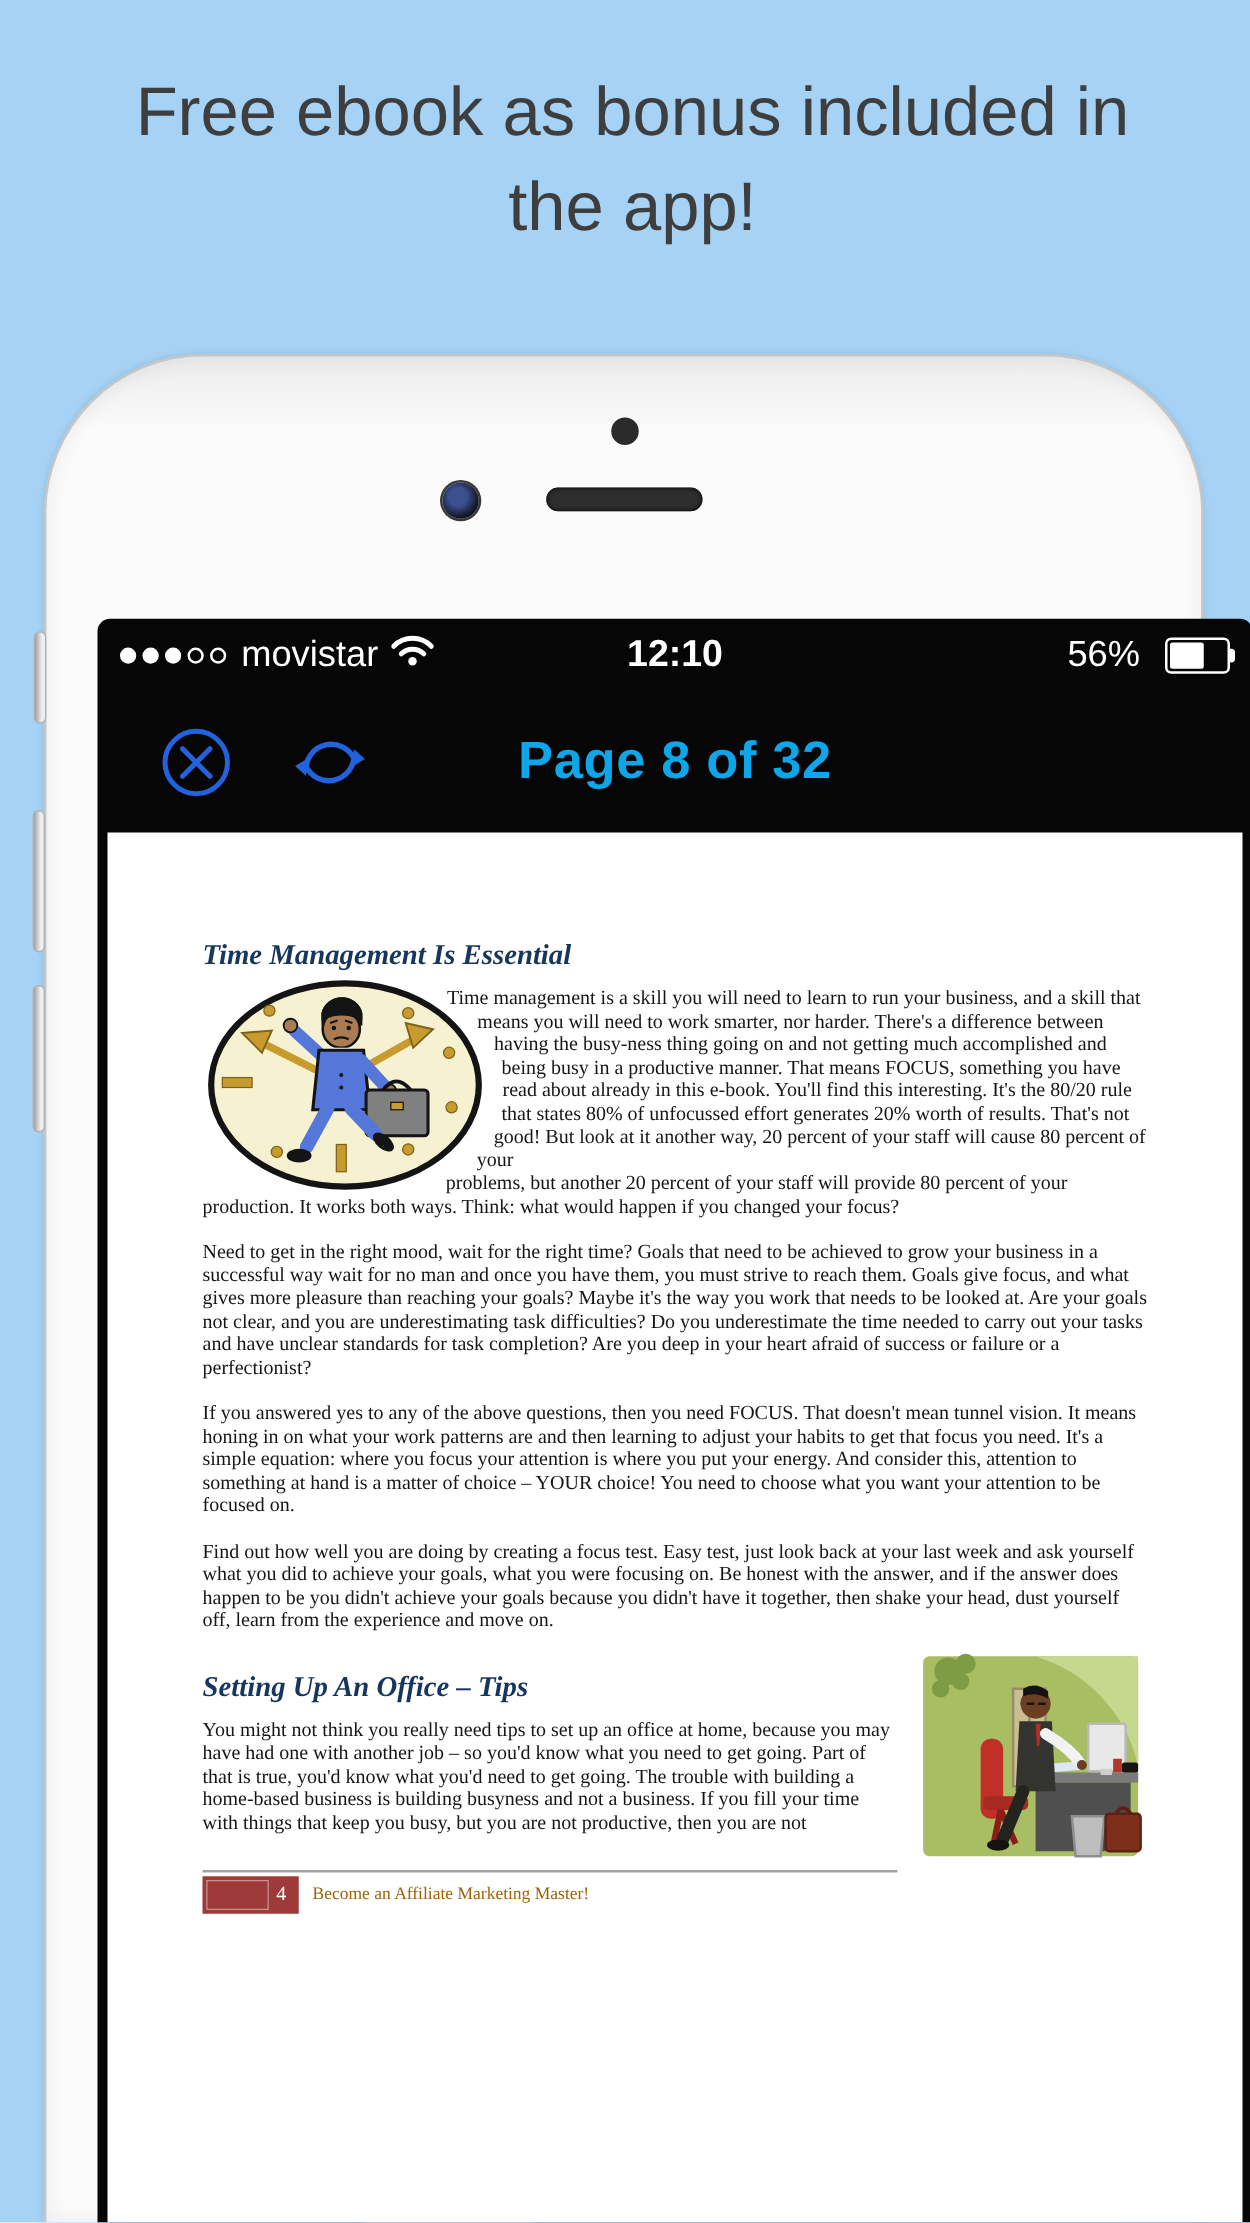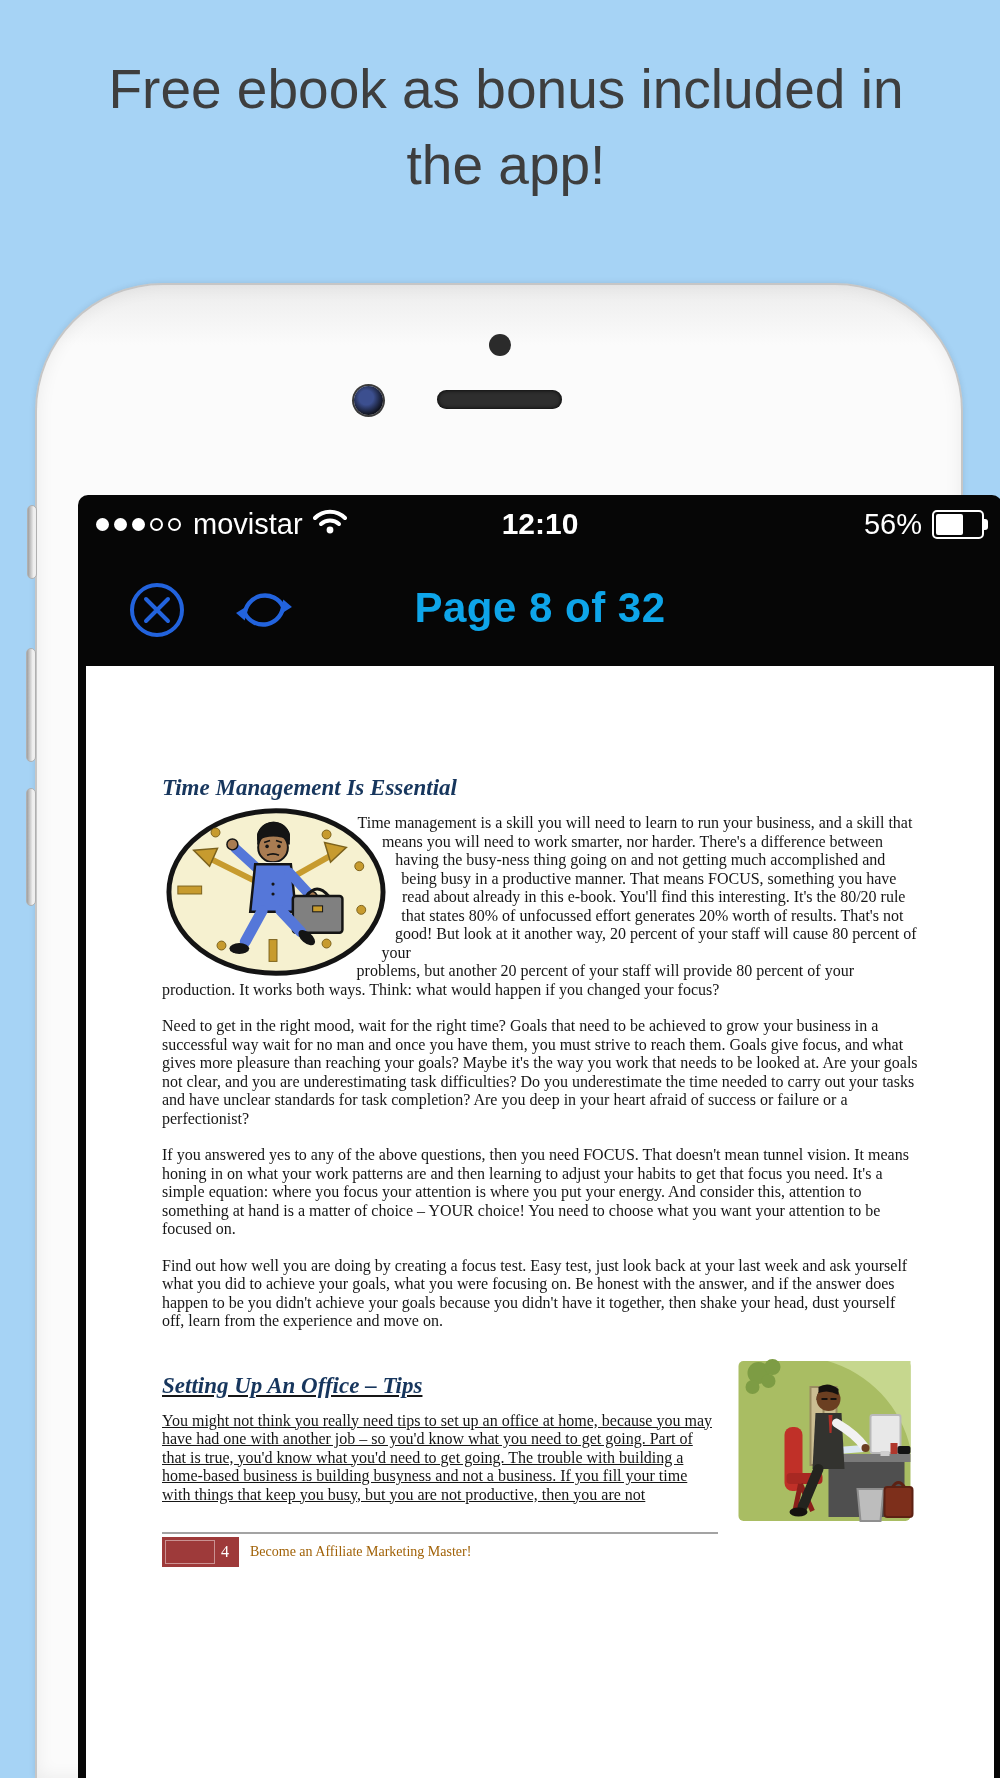--- a/index.html
+++ b/index.html
@@ -56,54 +56,54 @@
   }
   .signal-dots{display:flex;align-items:center;gap:5px;margin-right:12px;}
   .signal-dots i{width:13px;height:13px;border-radius:50%;display:block;}
   .signal-dots i.on{background:#fff;}
   .signal-dots i.off{border:2px solid #fff;box-sizing:border-box;background:transparent;}
   .carrier{margin-right:10px;}
   .wifi{margin-top:2px;}
   .sb-time{
     position:absolute;left:0;right:0;text-align:center;font-weight:700;font-size:30px;
   }
-  .sb-right{margin-left:auto;display:flex;align-items:center;gap:10px;z-index:1;}
+  .sb-right{margin-left:auto;display:flex;align-items:center;gap:20px;z-index:1;}
   .battery{position:relative;width:48px;height:25px;border:2px solid #fff;border-radius:5px;}
   .battery .fill{position:absolute;left:2px;top:2px;bottom:2px;width:56%;background:#fff;border-radius:2px;}
   .battery .tip{position:absolute;right:-6px;top:7px;width:4px;height:11px;background:#fff;border-radius:0 3px 3px 0;}
   
   .nav-bar{position:relative;height:113px;}
   .nav-title{
     position:absolute;left:0;right:0;top:50%;transform:translateY(-54%);
     text-align:center;color:#0ea5e9;font-weight:700;font-size:42px;letter-spacing:0.5px;
   }
   .close-btn{position:absolute;left:50px;top:28px;width:58px;height:58px;cursor:pointer;}
   .refresh-btn{position:absolute;left:155px;top:30px;width:62px;height:54px;cursor:pointer;}
   
   .page{
     position:absolute;left:8px;right:8px;top:171px;bottom:0;background:#ffffff;
   }
   .doc{
-    padding:109px 76px 0 76px;
+    padding:85px 76px 0 76px;
     font-family:"Liberation Serif","DejaVu Serif",serif;
     font-size:16px;line-height:18.5px;color:#161616;
   }
   .doc h2{
     font-size:23px;line-height:26px;margin:0 0 13px 0;
     color:#17365d;font-style:italic;font-weight:700;
   }
   .doc p{margin:0 0 18px 0;}
   .doc .p-first{margin-bottom:0;}
   .doc .p-cont{margin-top:0;}
   .clock-fig{
     float:left;width:228px;height:172px;margin:-8px 12px 2px 0;
     shape-outside:ellipse(50% 50%);
   }
   .office-fig{float:right;width:186px;height:172px;margin:-16px 0 6px 14px;}
-  .section2{margin-top:42px;text-decoration:underline;}
+  .section2{margin-top:30px;}
   .doc-footer{margin-top:28px;border-top:2px solid #a3a3a3;padding-top:3px;display:flex;align-items:center;}
   .page-num-box{
     position:relative;width:77px;height:30px;background:#9e3a3a;flex:0 0 auto;
     color:#fff;font-size:16px;text-align:right;line-height:30px;padding-right:10px;box-sizing:border-box;
   }
   .page-num-box .inner{
     position:absolute;left:3px;top:3px;bottom:3px;right:24px;
     border:1px solid rgba(255,255,255,0.45);
   }
   .book-title{margin-left:11px;font-size:14px;color:#a16207;}

